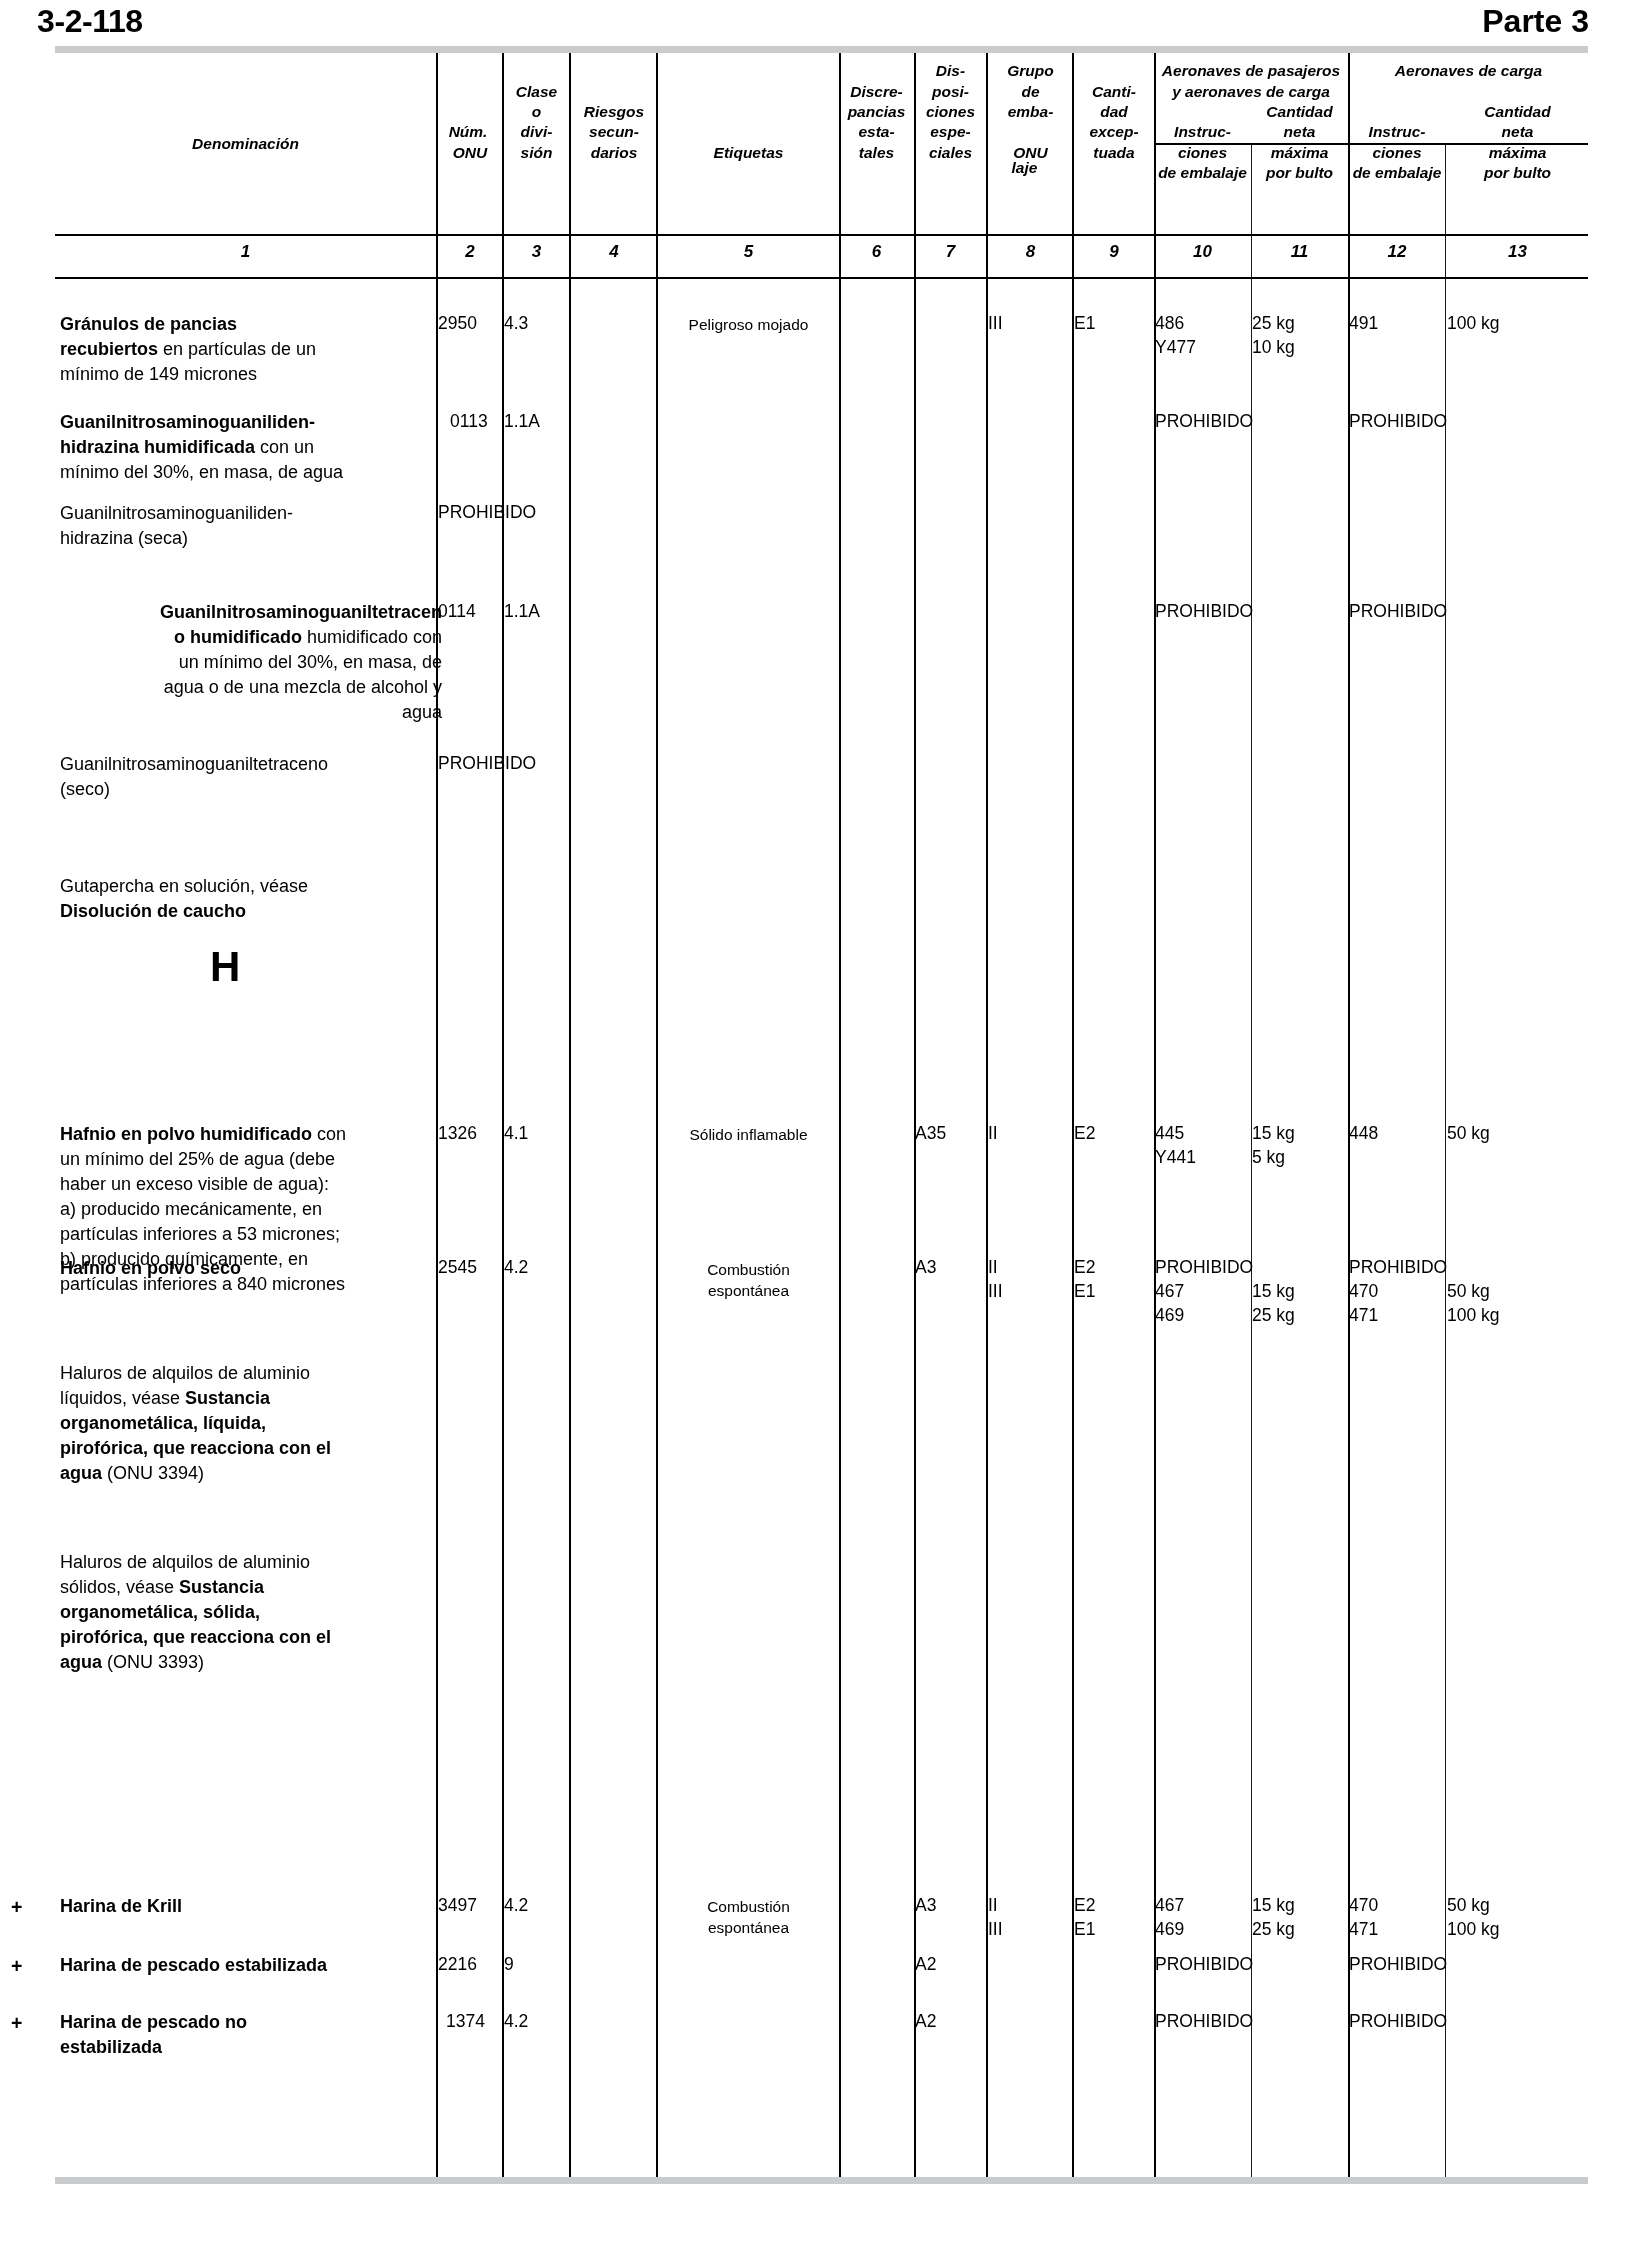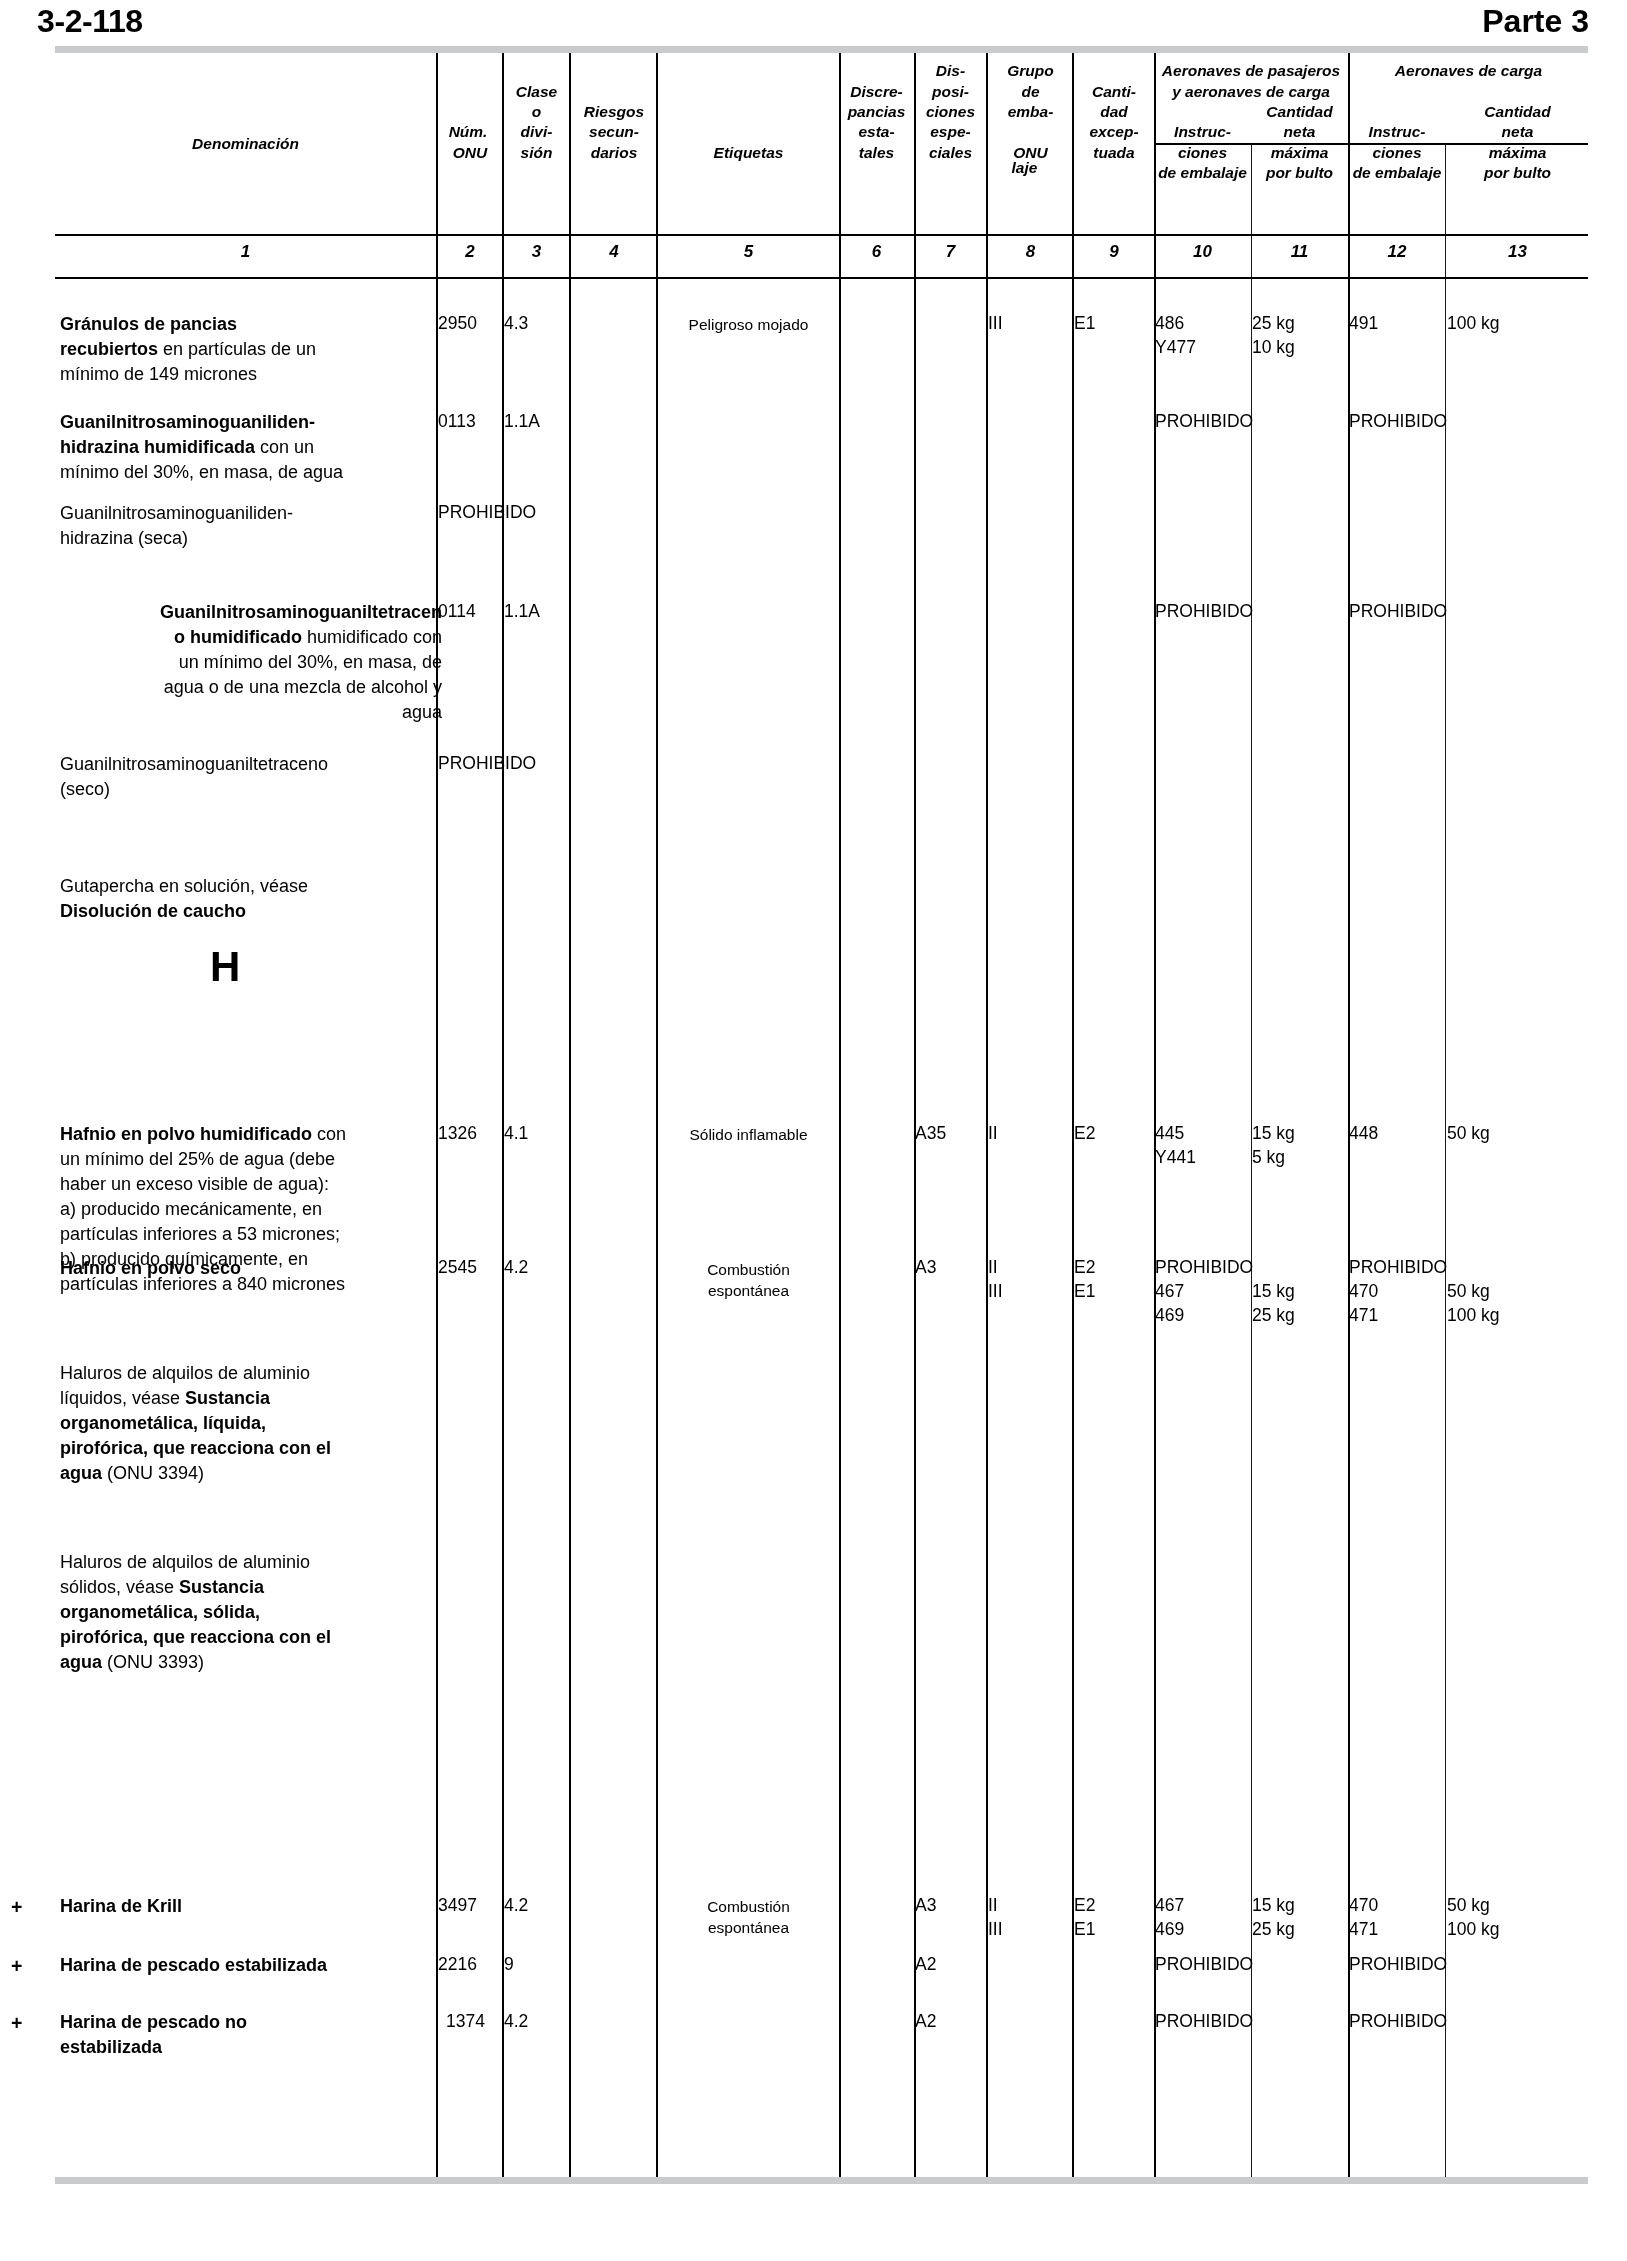--- a/index.html
+++ b/index.html
@@ -193,21 +193,21 @@
       <div>10 kg</div>
     </div>
     <div class="cell c-ctr" style="left:1294px;top:259px;width:96px;">491</div>
     <div class="cell c-ctr" style="left:1392px;top:259px;width:141px;">100 kg</div>
 
     <div class="cell c-den" style="left:4.9px;top:357px;width:376px;">
       <div><span class="b">Guanilnitrosaminoguaniliden-</span></div>
       <div><span class="b">hidrazina humidificada</span><span> con un</span></div>
       <div><span>mínimo del 30%, en masa, de agua</span></div>
     </div>
-    <div class="cell c-ctr" style="left:383px;top:357px;width:64px;">0113</div>
+    <div class="cell c-ctr" style="left:383px;top:357px;width:64px;padding-left:12px;">0113</div>
     <div class="cell c-ctr" style="left:449px;top:357px;width:65px;">1.1A</div>
     <div class="cell c-ctr" style="left:1100px;top:357px;width:192px;">PROHIBIDO</div>
     <div class="cell c-ctr" style="left:1294px;top:357px;width:239px;">PROHIBIDO</div>
 
     <div class="cell c-den" style="left:4.9px;top:448px;width:376px;">
       <div><span>Guanilnitrosaminoguaniliden-</span></div>
       <div><span>hidrazina (seca)</span></div>
     </div>
     <div class="cell c-ctr" style="left:383px;top:448px;width:218px;">PROHIBIDO</div>
 

